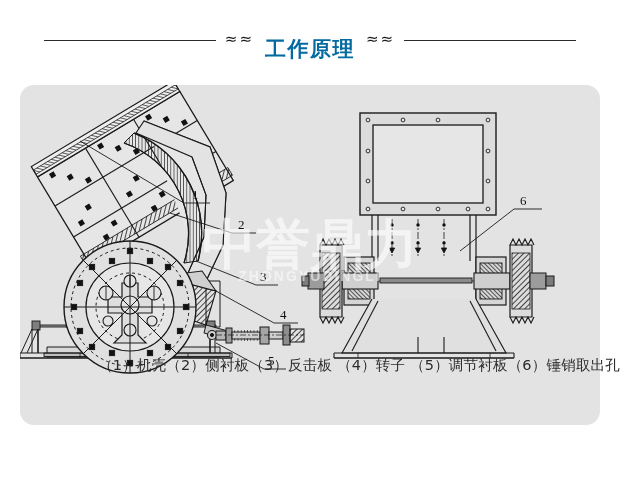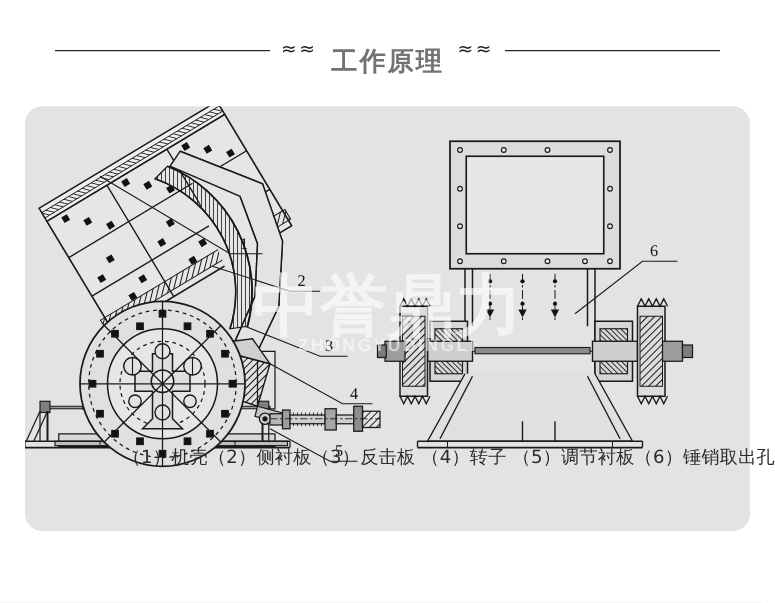--- a/index.html
+++ b/index.html
@@ -41,21 +41,21 @@
     letter-spacing: 2px;
     color: #1a1a1a;
     line-height: 1;
     padding: 0 5px;
     font-family: "DejaVu Sans", sans-serif;
     transform: translateY(-1px);
   }
   #title-text {
     font-size: 21px;
     font-weight: bold;
-    color: #737373;
+    color: #0369a1;
     letter-spacing: 1.5px;
     white-space: nowrap;
     font-family: "DejaVu Sans", "Liberation Sans", sans-serif;
     padding: 0 6px;
     margin-top: 18px;
   }
 
   
   #figure-panel {
     position: absolute;

